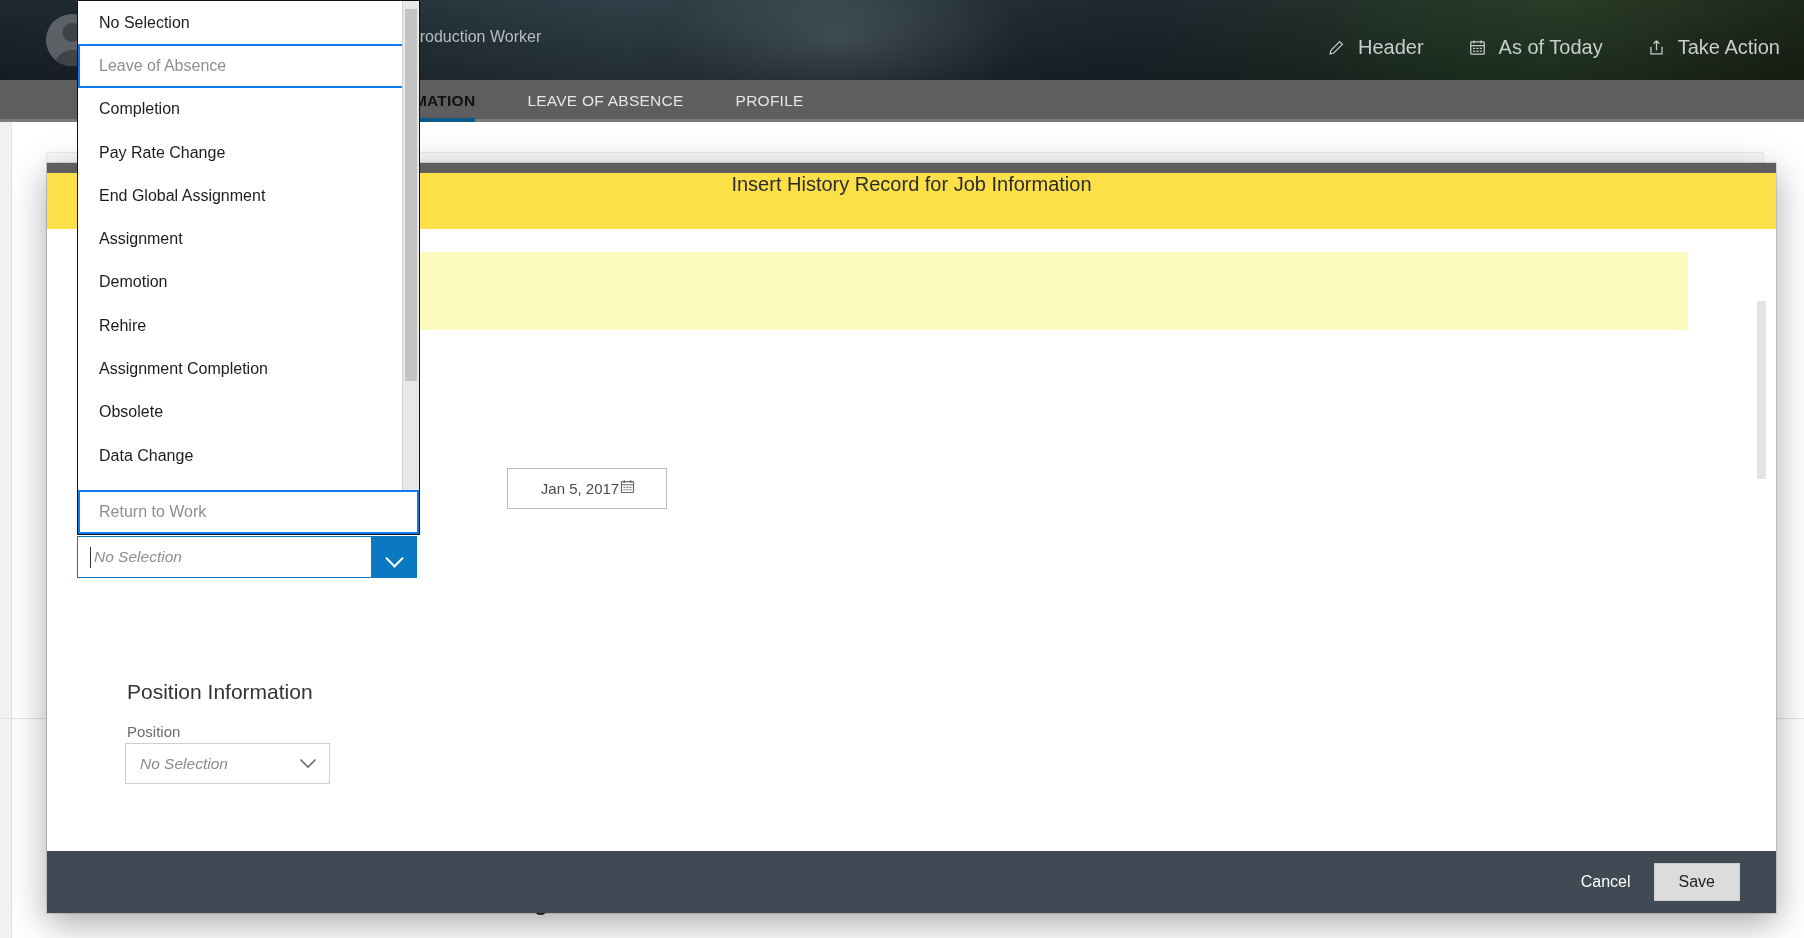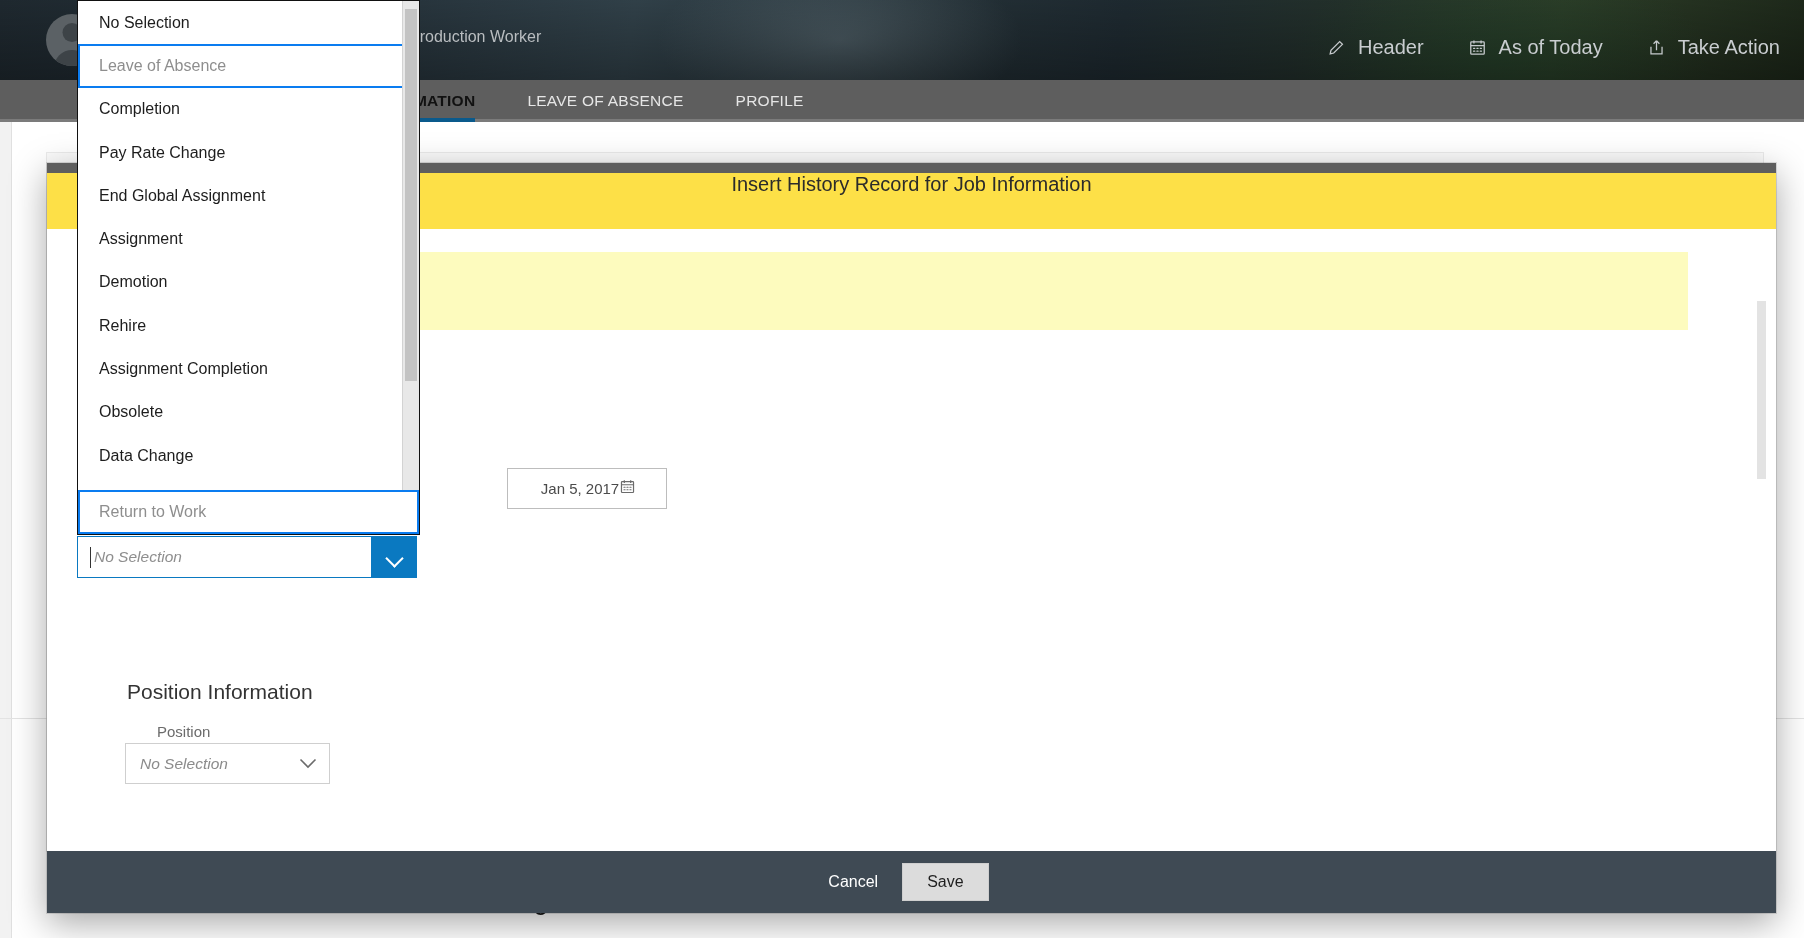--- a/index.html
+++ b/index.html
@@ -147,21 +147,21 @@
     padding: 0 10px 0 13px;
   }
   #date-value { font-size: 15px; color: #4b4b4b; }
 
   #section-title {
     position: absolute; left: 80px; top: 451px;
     font-size: 21px; color: #333;
   }
   #position-label {
     position: absolute; left: 80px; top: 494px;
-    font-size: 15px; color: #6b6b6b; margin-left: 30px;
+    font-size: 15px; color: #6b6b6b;
   }
   #position-select {
     position: absolute; left: 78px; top: 514px; width: 205px; height: 41px;
     border: 1px solid #cfcfcf; background: #fff;
     display: flex; align-items: center; justify-content: space-between;
     padding: 0 12px 0 14px; cursor: pointer;
   }
   #position-select .val { font-style: italic; color: #8b8b8b; font-size: 15.5px; }
 
   
@@ -170,30 +170,30 @@
     background: transparent;
   }
   #modal-scroll-thumb {
     position: absolute; right: 10px; top: 72px; width: 9px; height: 178px;
     background: #e3e3e3; border-radius: 0;
   }
 
   #modal-footer {
     position: absolute; left: 0; bottom: 0; width: 100%; height: 62px;
     background: #3f4a54;
-    display: flex; align-items: center; justify-content: center;
-    padding-right: 16px; gap: 7px;
+    display: flex; align-items: center; justify-content: flex-end;
+    padding-right: 36px; gap: 13px;
   }
   #btn-cancel {
     background: transparent; border: none; color: #fff; font-size: 16px;
     padding: 9px 10px; cursor: pointer; font-family: inherit;
   }
   #btn-save {
     background: #dcdcdc; border: 1px solid #cfcfcf; color: #1f1f1f; font-size: 16px;
-    padding: 9px 24px; cursor: pointer; font-family: inherit; margin-left: 7px;
+    padding: 9px 24px; cursor: pointer; font-family: inherit;
   }
 
   
   #event-combo {
     position: absolute; left: 77px; top: 536px; width: 340px; height: 42px;
     display: flex; z-index: 60;
   }
   #event-combo .field {
     flex: 1; border: 1px solid #0a79c1; border-right: none; background: #fff;
     display: flex; align-items: center; padding-left: 13px; position: relative;

